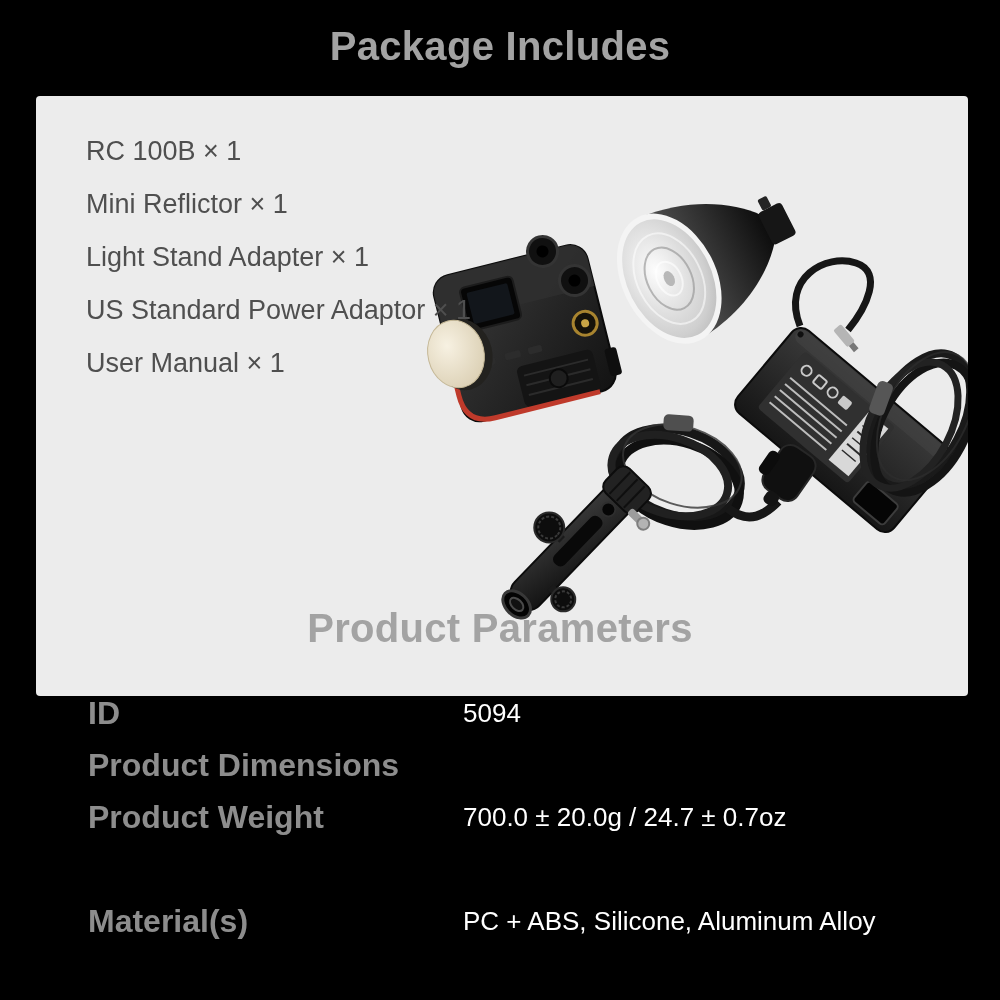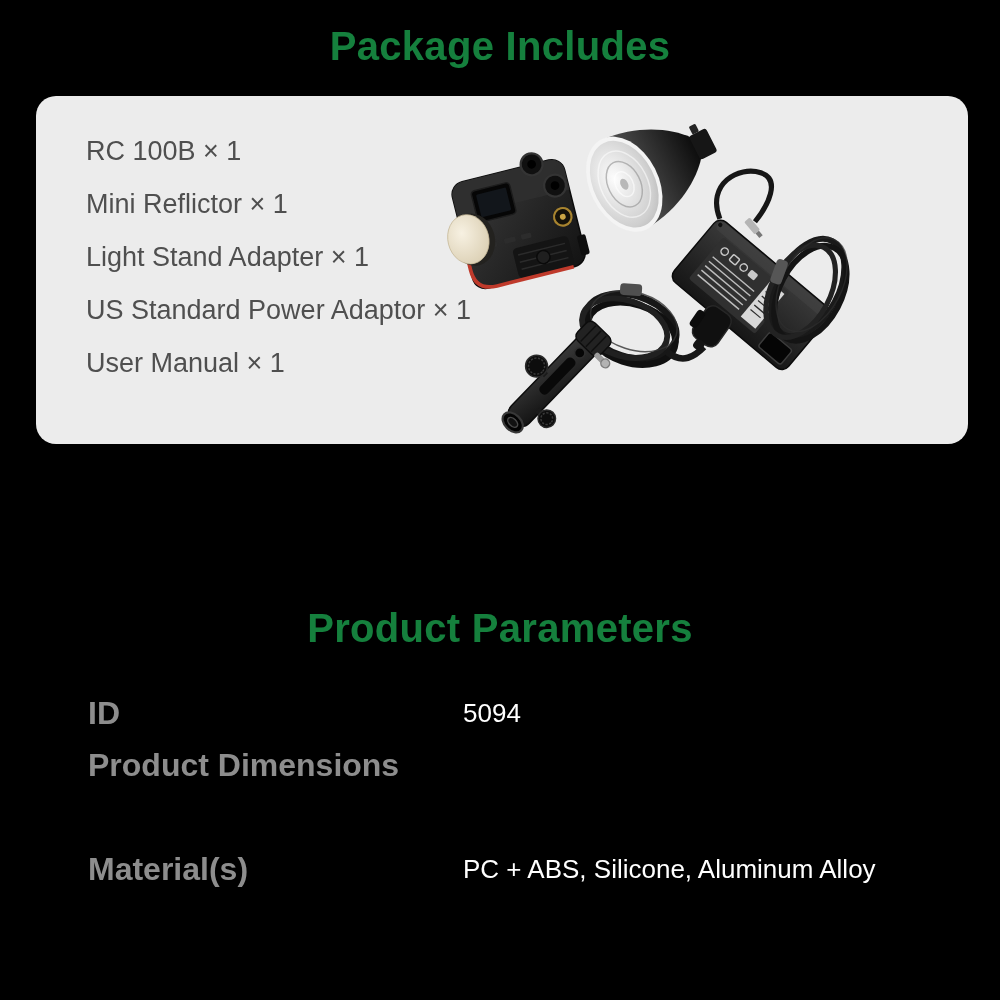--- a/index.html
+++ b/index.html
@@ -3,27 +3,27 @@
 <meta charset="utf-8">
 <style>
   html,body{margin:0;padding:0;}
   body{
     width:1000px;height:1000px;position:relative;overflow:hidden;
     background:#000;
     font-family:"Liberation Sans", sans-serif;
   }
   .section-title{
     position:absolute;left:0;width:1000px;text-align:center;
-    color:#15803d;font-weight:800;font-size:40px;letter-spacing:.3px;margin:0;
+    color:#a3a3a3;font-weight:800;font-size:40px;letter-spacing:.3px;margin:0;
   }
   #pkg-title{top:24px;}
   #param-title{top:606px;}
   .card{
-    position:absolute;left:36px;top:96px;width:932px;height:348px;
-    background:#ececec;border-radius:20px;
+    position:absolute;left:36px;top:96px;width:932px;height:600px;
+    background:#ececec;border-radius:4px;
   }
   .photo-svg{position:absolute;inset:0;width:100%;height:100%;}
   .items{
     position:absolute;left:50px;top:40px;
     display:flex;flex-direction:column;gap:23px;
     font-size:27px;color:#4f4f4f;z-index:2;
   }
   .items div{line-height:30px;white-space:nowrap;}
   .params{position:absolute;left:88px;top:687px;width:900px;}
   .prow{display:flex;align-items:center;height:52px;}
@@ -192,18 +192,22 @@
 
 <div class="params">
   <div class="prow">
     <span class="plabel">ID</span>
     <span class="pvalue">5094</span>
   </div>
   <div class="prow">
     <span class="plabel">Product Dimensions</span>
   </div>
   <div class="prow">
+    <span class="plabel">Product Weight</span>
+    <span class="pvalue">700.0 ± 20.0g / 24.7 ± 0.7oz</span>
+  </div>
+  <div class="prow">
   </div>
   <div class="prow">
     <span class="plabel">Material(s)</span>
     <span class="pvalue">PC + ABS, Silicone, Aluminum Alloy</span>
   </div>
 </div>
 
 </body></html>

